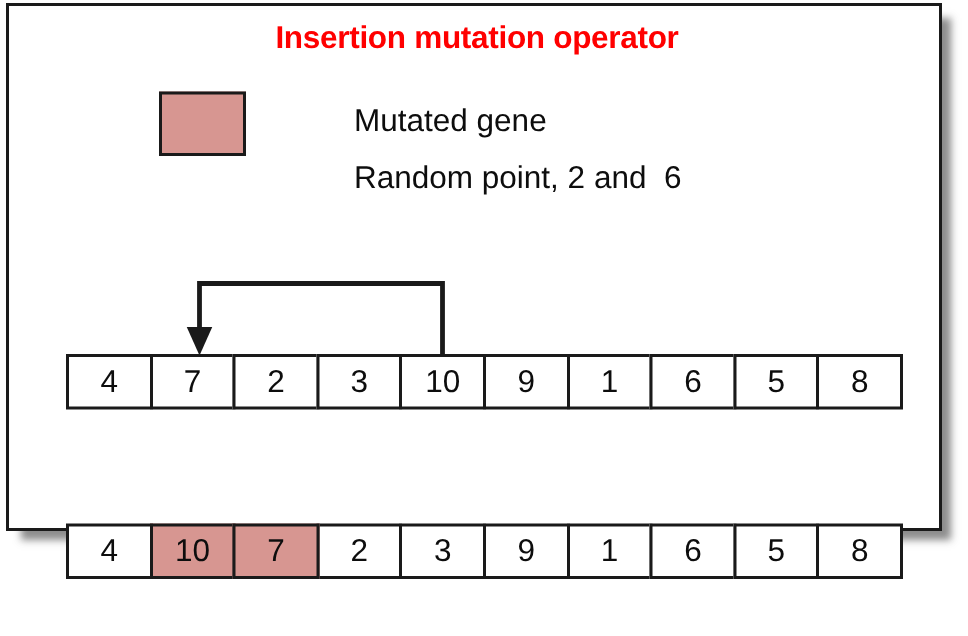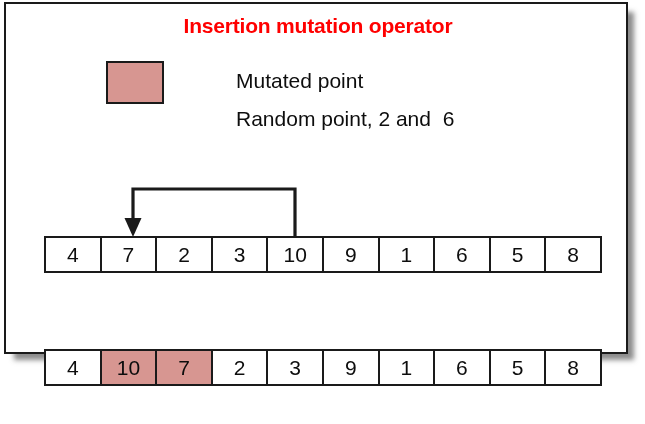--- a/index.html
+++ b/index.html
@@ -112,21 +112,21 @@
 </style>
 </head>
 <body>
 
 <div id="slide-frame">
 
   <div id="slide-title">Insertion mutation operator</div>
 
   <div id="legend">
     <div id="legend-swatch"></div>
-    <div class="legend-line" id="legend-line-1">Mutated point</div>
+    <div class="legend-line" id="legend-line-1">Mutated gene</div>
     <div class="legend-line" id="legend-line-2">Random point, 2 and  6</div>
   </div>
 
   <svg id="insertion-arrow" viewBox="0 0 200 62">
 
     <path d="M 179 62 L 179 9 L 17 9 L 17 40" fill="none" stroke="#1A1A1A" stroke-width="3.2"></path>
 
     <polygon points="17,57 8.5,38 25.5,38" fill="#1A1A1A"></polygon>
   </svg>
 

